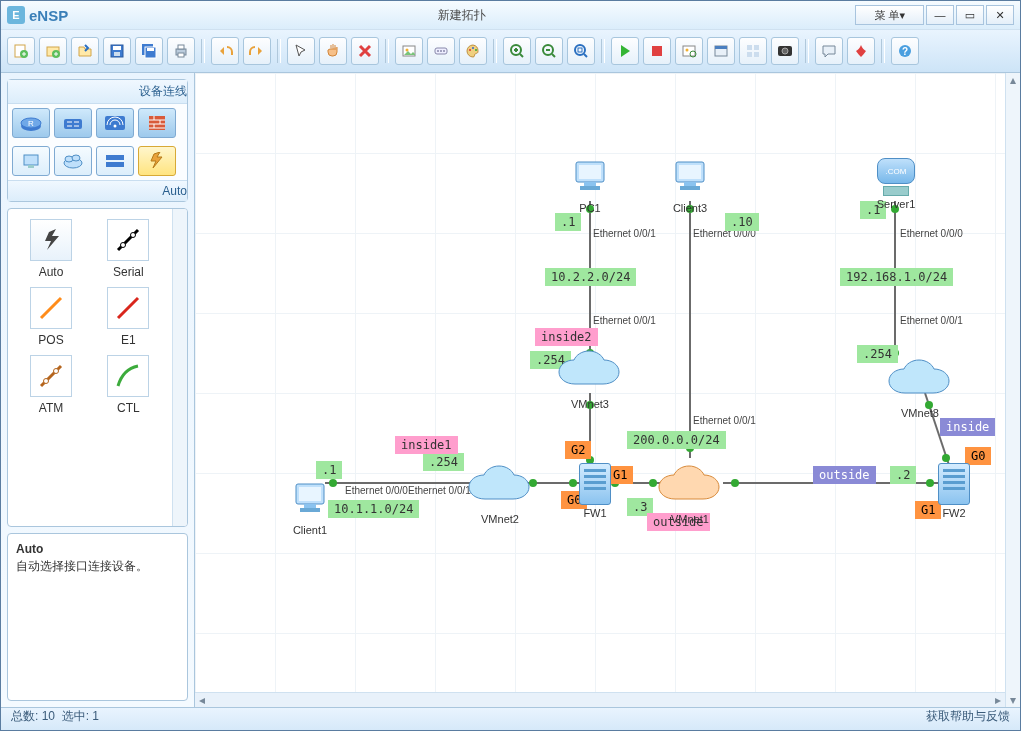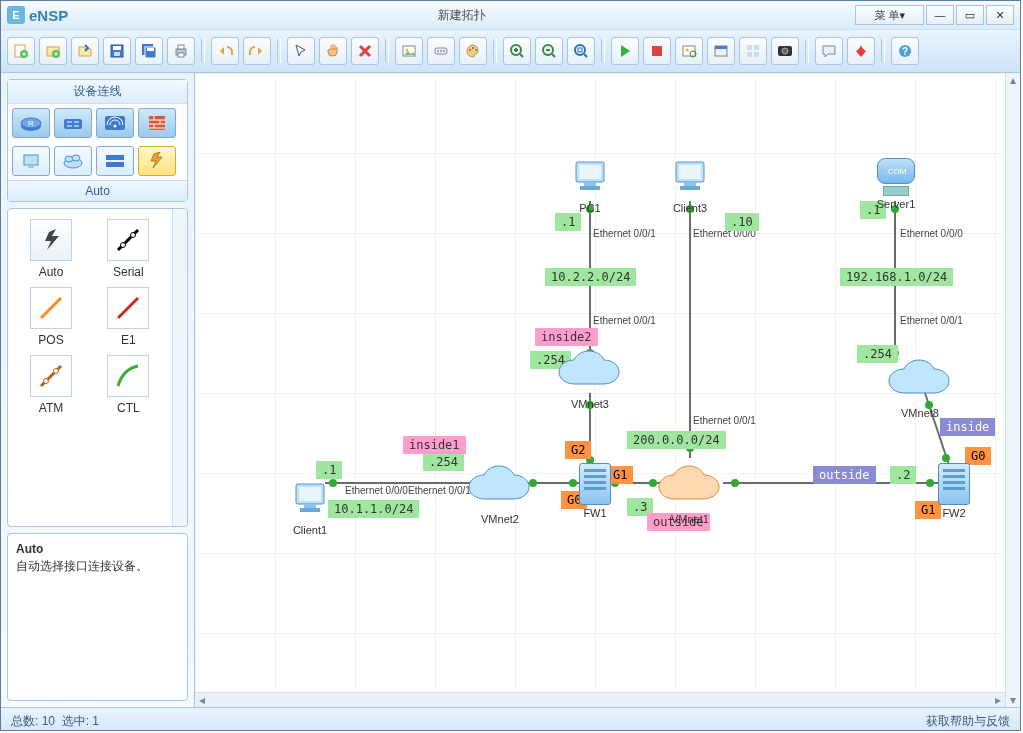--- a/index.html
+++ b/index.html
@@ -11,21 +11,21 @@
 .winbtns{display:flex;gap:2px}
 .winbtn{width:26px;height:18px;border:1px solid #a8c4de;background:linear-gradient(#fff,#e4eff9);display:flex;align-items:center;justify-content:center;font-size:11px;cursor:pointer}
 .menubtn{width:auto;padding:0 18px}
 .toolbar{height:34px;display:flex;align-items:center;padding:4px 6px;gap:4px;background:linear-gradient(#e9f4fe,#cde4f7);border-top:1px solid #cfe1f0;border-bottom:1px solid #aac6dd}
 .tb{width:26px;height:26px;border:1px solid #a8c6dd;background:linear-gradient(#fdfeff,#e6f1fa);border-radius:3px;display:flex;align-items:center;justify-content:center;cursor:pointer}
 .tb svg{width:16px;height:16px}
 .sep{width:2px;height:24px;border-left:1px solid #b0c8db;border-right:1px solid #fff;margin:0 2px}
 .body{flex:1;display:flex;min-height:0}
 .side{width:193px;border-right:1px solid #aac6dd;display:flex;flex-direction:column;background:linear-gradient(#e9f4fe,#f4faff)}
 .panel{border:1px solid #aac6dd;border-radius:4px;margin:6px;background:#fbfdff}
-.panel-hd{text-align:center;padding:3px 0;background:linear-gradient(#f0f8ff,#dcedfb);border-bottom:1px solid #c9def0;color:#2a5f8e}
+.panel-hd{text-align:right;padding:3px 0;background:linear-gradient(#f0f8ff,#dcedfb);border-bottom:1px solid #c9def0;color:#2a5f8e}
 .catrow{display:flex;flex-wrap:wrap;padding:4px;gap:4px}
 .cat{width:36px;height:28px;border:1px solid #7faad2;border-radius:3px;background:linear-gradient(#cfe9fb,#9dc9ec);display:flex;align-items:center;justify-content:center;cursor:pointer}
 .cat.row2{background:linear-gradient(#f5fbff,#dceefb)}
 .cat.sel{background:linear-gradient(#fff6cc,#ffe480);border-color:#d7a936}
 .listpanel{flex:1;border:1px solid #aac6dd;border-radius:4px;margin:0 6px 6px 6px;background:#fff;display:flex;overflow:hidden}
 .list{flex:1;overflow-y:auto;padding:6px}
 .li{display:inline-block;width:70px;text-align:center;margin:4px 2px;vertical-align:top;cursor:pointer}
 .li .ico{width:40px;height:40px;margin:0 auto 4px;border:1px solid #bcd3e6;background:#fff;display:flex;align-items:center;justify-content:center}
 .li.auto .ico{background:linear-gradient(#fff,#e8f2fb)}
 .descpanel{height:150px;border:1px solid #aac6dd;border-radius:4px;margin:0 6px 6px 6px;background:#fff;padding:8px;overflow:auto}
@@ -44,21 +44,21 @@
 .link line{stroke:#6b6b6b;stroke-width:2}
 .dot{fill:#33a933}
 .iftxt{position:absolute;font-size:10px;color:#444;background:rgba(255,255,255,0);white-space:nowrap}
 .tag{position:absolute;font-size:12px;padding:2px 6px;white-space:nowrap;font-family:Consolas,monospace}
 .tag.green{background:#9fe79f}
 .tag.pink{background:#ff9ecd}
 .tag.orange{background:#ff9340;color:#000}
 .tag.purple{background:#8a8ad6;color:#fff}
 .sbar{height:14px;border-top:1px solid #cfe1f0;overflow:hidden;background:#e8f1fa}
 .sbar.h{height:14px}
-.status{height:22px;border-top:1px solid #aac6dd;display:flex;align-items:flex-end;padding:0 10px;background:linear-gradient(#e9f4fe,#d6e9f9);color:#3a5b7a;justify-content:space-between}
+.status{height:22px;border-top:1px solid #aac6dd;display:flex;align-items:flex-start;padding:0 10px;background:linear-gradient(#e9f4fe,#d6e9f9);color:#3a5b7a;justify-content:space-between}
 .status a{color:#3a5b7a;cursor:pointer}
 .srv{width:42px;height:40px}
 .srv-body{width:36px;height:24px;background:linear-gradient(#bfe0fb,#78b8ea);border:1px solid #4f8fc6;border-radius:8px;margin:0 auto;display:flex;align-items:center;justify-content:center;color:#fff;font-size:8px}
 .srv-base{width:24px;height:8px;background:#9cc;margin:2px auto 0;border:1px solid #6aa}
 </style>
 </head>
 <body>
 
 <div class="win">
 
@@ -410,21 +410,21 @@
         <div class="iftxt" style="left:398px;top:155px">Ethernet 0/0/1</div>
         <div class="iftxt" style="left:398px;top:242px">Ethernet 0/0/1</div>
         <div class="iftxt" style="left:498px;top:155px">Ethernet 0/0/0</div>
         <div class="iftxt" style="left:498px;top:342px">Ethernet 0/0/1</div>
         <div class="iftxt" style="left:705px;top:155px">Ethernet 0/0/0</div>
         <div class="iftxt" style="left:705px;top:242px">Ethernet 0/0/1</div>
 
         <div class="tag green" style="left:121px;top:388px">.1</div>
         <div class="tag green" style="left:228px;top:380px">.254</div>
         <div class="tag green" style="left:133px;top:427px">10.1.1.0/24</div>
-        <div class="tag pink" style="left:208px;top:363px">inside1</div>
+        <div class="tag pink" style="left:200px;top:363px">inside1</div>
         <div class="tag orange" style="left:366px;top:418px">G0</div>
         <div class="tag orange" style="left:370px;top:368px">G2</div>
         <div class="tag orange" style="left:412px;top:393px">G1</div>
         <div class="tag green" style="left:360px;top:140px">.1</div>
         <div class="tag green" style="left:350px;top:195px">10.2.2.0/24</div>
         <div class="tag pink" style="left:340px;top:255px">inside2</div>
         <div class="tag green" style="left:335px;top:278px">.254</div>
         <div class="tag green" style="left:530px;top:140px">.10</div>
         <div class="tag green" style="left:432px;top:358px">200.0.0.0/24</div>
         <div class="tag green" style="left:432px;top:425px">.3</div>

